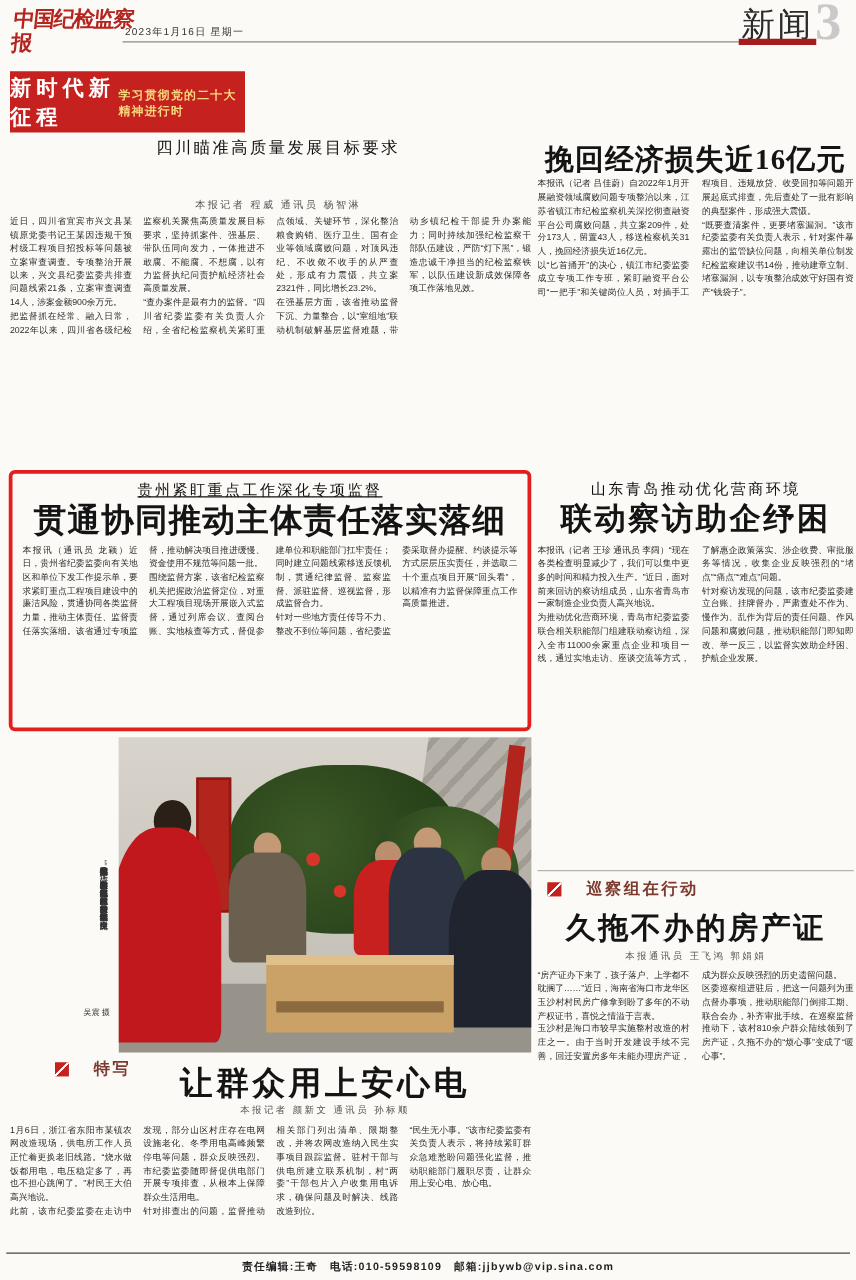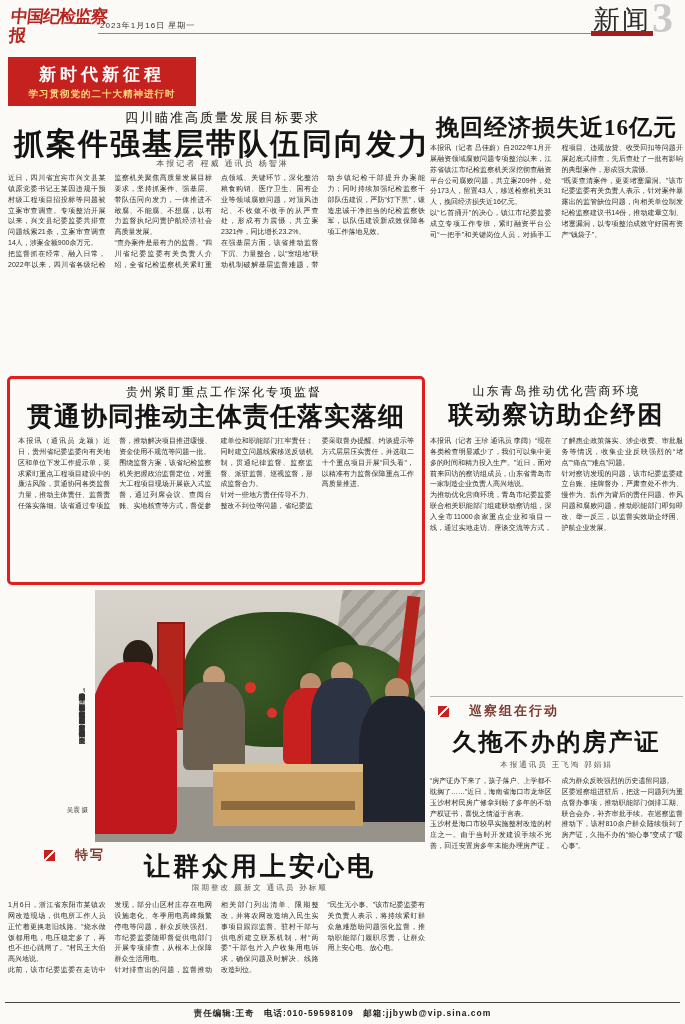--- a/index.html
+++ b/index.html
@@ -21,21 +21,21 @@
   }
   .head-date { left:100px; top:20px; font-size:8px; color:#333; letter-spacing:1px; }
   .head-rule { left:98px; top:33px; width:500px; height:1px; background:#8a8a8a; }
   .section-title { left:593px; top:2px; font-size:27px; font-weight:normal; color:#2b2b2b; letter-spacing:2px; }
   .section-underline { left:591px; top:31px; width:62px; height:5px; background:#a61b1b; }
   .page-number { left:652px; top:-6px; font-size:42px; color:#c9c9c9; font-weight:bold; }
 
   
   .banner {
     left:8px; top:57px; width:188px; height:49px; background:#c5211e;
-    display:flex; flex-direction:column; justify-content:center; align-items:center;
+    display:flex; flex-direction:row; justify-content:center; align-items:center;
   }
   .banner-line1 { color:#fff; font-weight:bold; font-size:17px; letter-spacing:4px; }
   .banner-line2 { color:#f6d77c; font-size:9.5px; letter-spacing:1px; margin-top:2px; font-weight:bold; }
 
   
   .kicker { font-size:13px; text-align:center; color:#111; letter-spacing:2px; }
   .headline { font-weight:bold; text-align:center; color:#141414; }
   .byline { font-size:8px; color:#555; text-align:center; letter-spacing:2px; }
   .bodytext {
     font-size:7px; line-height:1.55; text-align:justify; color:#2b2b2b;
@@ -52,21 +52,21 @@
   
   .tr-kicker   { left:430px; top:97px;  width:253px; font-size:12px; }
   .tr-headline { left:430px; top:112px; width:253px; font-size:23px; letter-spacing:1px; }
   .tr-body     { left:430px; top:143px; width:253px; height:226px; column-count:2; column-gap:10px; }
 
   
   .redbox {
     left:7px; top:376px; width:418px; height:209px;
     border:3px solid #e31e1e; border-radius:5px; background:#fbfaf7;
   }
-  .box-kicker   { left:28px; top:384px; width:392px; font-size:12px; }
+  .box-kicker   { left:12px; top:384px; width:392px; font-size:12px;text-decoration:underline; }
   .box-headline { left:16px; top:399px; width:400px; font-size:26px; letter-spacing:1px; }
   .box-body     { left:18px; top:436px; width:396px; height:140px; column-count:4; column-gap:9px; }
 
   
   .mr-kicker   { left:430px; top:383px; width:253px; font-size:12px; }
   .mr-headline { left:430px; top:398px; width:253px; font-size:25px; letter-spacing:2px; }
   .mr-body     { left:430px; top:436px; width:253px; height:256px; column-count:2; column-gap:10px; }
   .mr-divider  { left:430px; top:696px; width:253px; }
 
   
@@ -136,21 +136,20 @@
   <div class="abs section-title serif">新闻</div>
   <div class="abs section-underline"></div>
   <div class="abs page-number serif">3</div>
 
   <div class="abs banner">
     <div class="banner-line1">新时代新征程</div>
     <div class="banner-line2">学习贯彻党的二十大精神进行时</div>
   </div>
 
   <div class="abs kicker serif lead-kicker">四川瞄准高质量发展目标要求</div>
-  <div class="abs headline serif lead-headline">抓案件强基层带队伍同向发力</div>
   <div class="abs byline lead-byline">本报记者 程威 通讯员 杨智淋</div>
   <div class="abs bodytext lead-body">近日，四川省宜宾市兴文县某镇原党委书记王某因违规干预村级工程项目招投标等问题被立案审查调查。专项整治开展以来，兴文县纪委监委共排查问题线索21条，立案审查调查14人，涉案金额900余万元。
 把监督抓在经常、融入日常，2022年以来，四川省各级纪检监察机关聚焦高质量发展目标要求，坚持抓案件、强基层、带队伍同向发力，一体推进不敢腐、不能腐、不想腐，以有力监督执纪问责护航经济社会高质量发展。
 “查办案件是最有力的监督。”四川省纪委监委有关负责人介绍，全省纪检监察机关紧盯重点领域、关键环节，深化整治粮食购销、医疗卫生、国有企业等领域腐败问题，对顶风违纪、不收敛不收手的从严查处，形成有力震慑，共立案2321件，同比增长23.2%。
 在强基层方面，该省推动监督下沉、力量整合，以“室组地”联动机制破解基层监督难题，带动乡镇纪检干部提升办案能力；同时持续加强纪检监察干部队伍建设，严防“灯下黑”，锻造忠诚干净担当的纪检监察铁军，以队伍建设新成效保障各项工作落地见效。</div>
 
   <div class="abs headline serif tr-headline">挽回经济损失近16亿元</div>
   <div class="abs bodytext tr-body">本报讯（记者 吕佳蔚）自2022年1月开展融资领域腐败问题专项整治以来，江苏省镇江市纪检监察机关深挖彻查融资平台公司腐败问题，共立案209件，处分173人，留置43人，移送检察机关31人，挽回经济损失近16亿元。
 以“匕首捅开”的决心，镇江市纪委监委成立专项工作专班，紧盯融资平台公司“一把手”和关键岗位人员，对插手工程项目、违规放贷、收受回扣等问题开展起底式排查，先后查处了一批有影响的典型案件，形成强大震慑。
 “既要查清案件，更要堵塞漏洞。”该市纪委监委有关负责人表示，针对案件暴露出的监管缺位问题，向相关单位制发纪检监察建议书14份，推动建章立制、堵塞漏洞，以专项整治成效守好国有资产“钱袋子”。</div>
@@ -204,21 +203,21 @@
     <div class="ph-fig5"></div>
     <div class="ph-table"></div>
     <div class="ph-shelf"></div>
   </div>
 
   <div class="abs label-row feat-label">
     <span class="label-icon"></span>
     <span class="label-text serif">特写</span>
   </div>
   <div class="abs headline serif feat-headline">让群众用上安心电</div>
-  <div class="abs byline feat-byline">限期整改 颜新文 通讯员 孙标顺</div>
+  <div class="abs byline feat-byline">本报记者 颜新文 通讯员 孙标顺</div>
   <div class="abs bodytext feat-body">1月6日，浙江省东阳市某镇农网改造现场，供电所工作人员正忙着更换老旧线路。“烧水做饭都用电，电压稳定多了，再也不担心跳闸了。”村民王大伯高兴地说。
 此前，该市纪委监委在走访中发现，部分山区村庄存在电网设施老化、冬季用电高峰频繁停电等问题，群众反映强烈。市纪委监委随即督促供电部门开展专项排查，从根本上保障群众生活用电。
 针对排查出的问题，监督推动相关部门列出清单、限期整改，并将农网改造纳入民生实事项目跟踪监督。驻村干部与供电所建立联系机制，村“两委”干部包片入户收集用电诉求，确保问题及时解决、线路改造到位。
 “民生无小事。”该市纪委监委有关负责人表示，将持续紧盯群众急难愁盼问题强化监督，推动职能部门履职尽责，让群众用上安心电、放心电。</div>
 
   <div class="abs footer-rule"></div>
   <div class="abs footer-text">责任编辑:王奇　电话:010-59598109　邮箱:jjbywb@vip.sina.com</div>
 
 </div>
 

